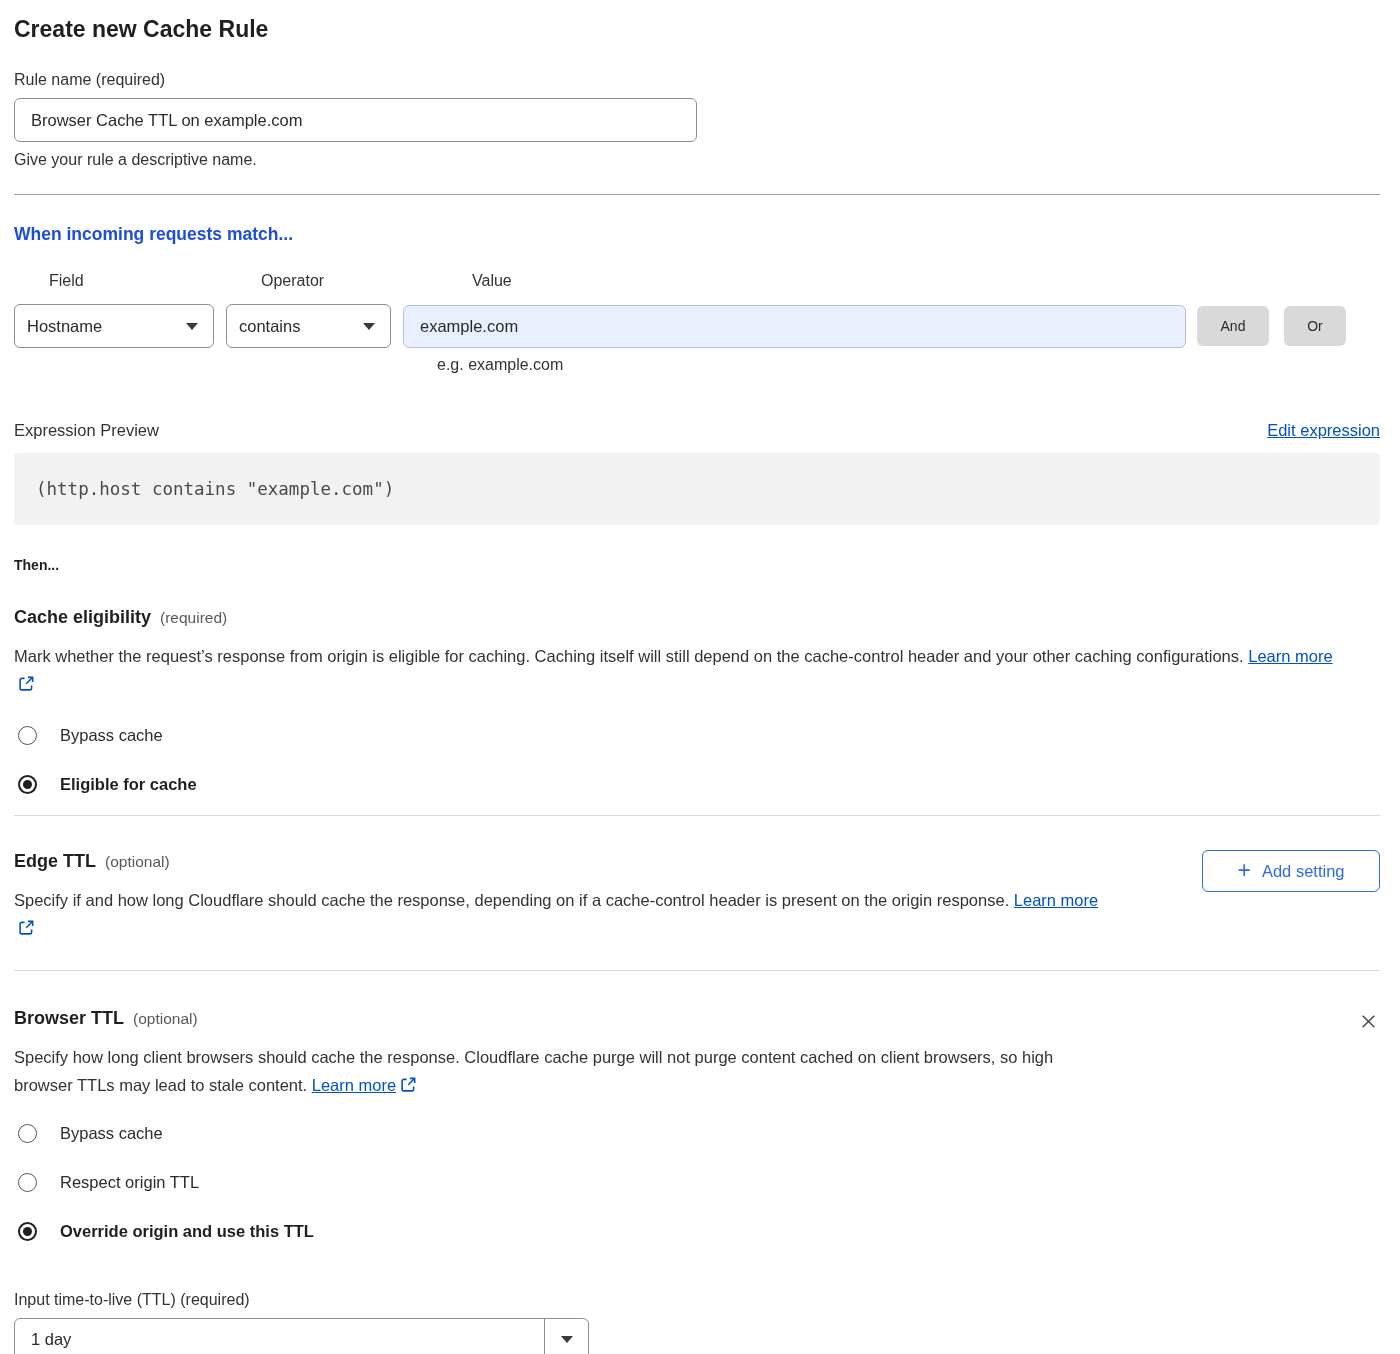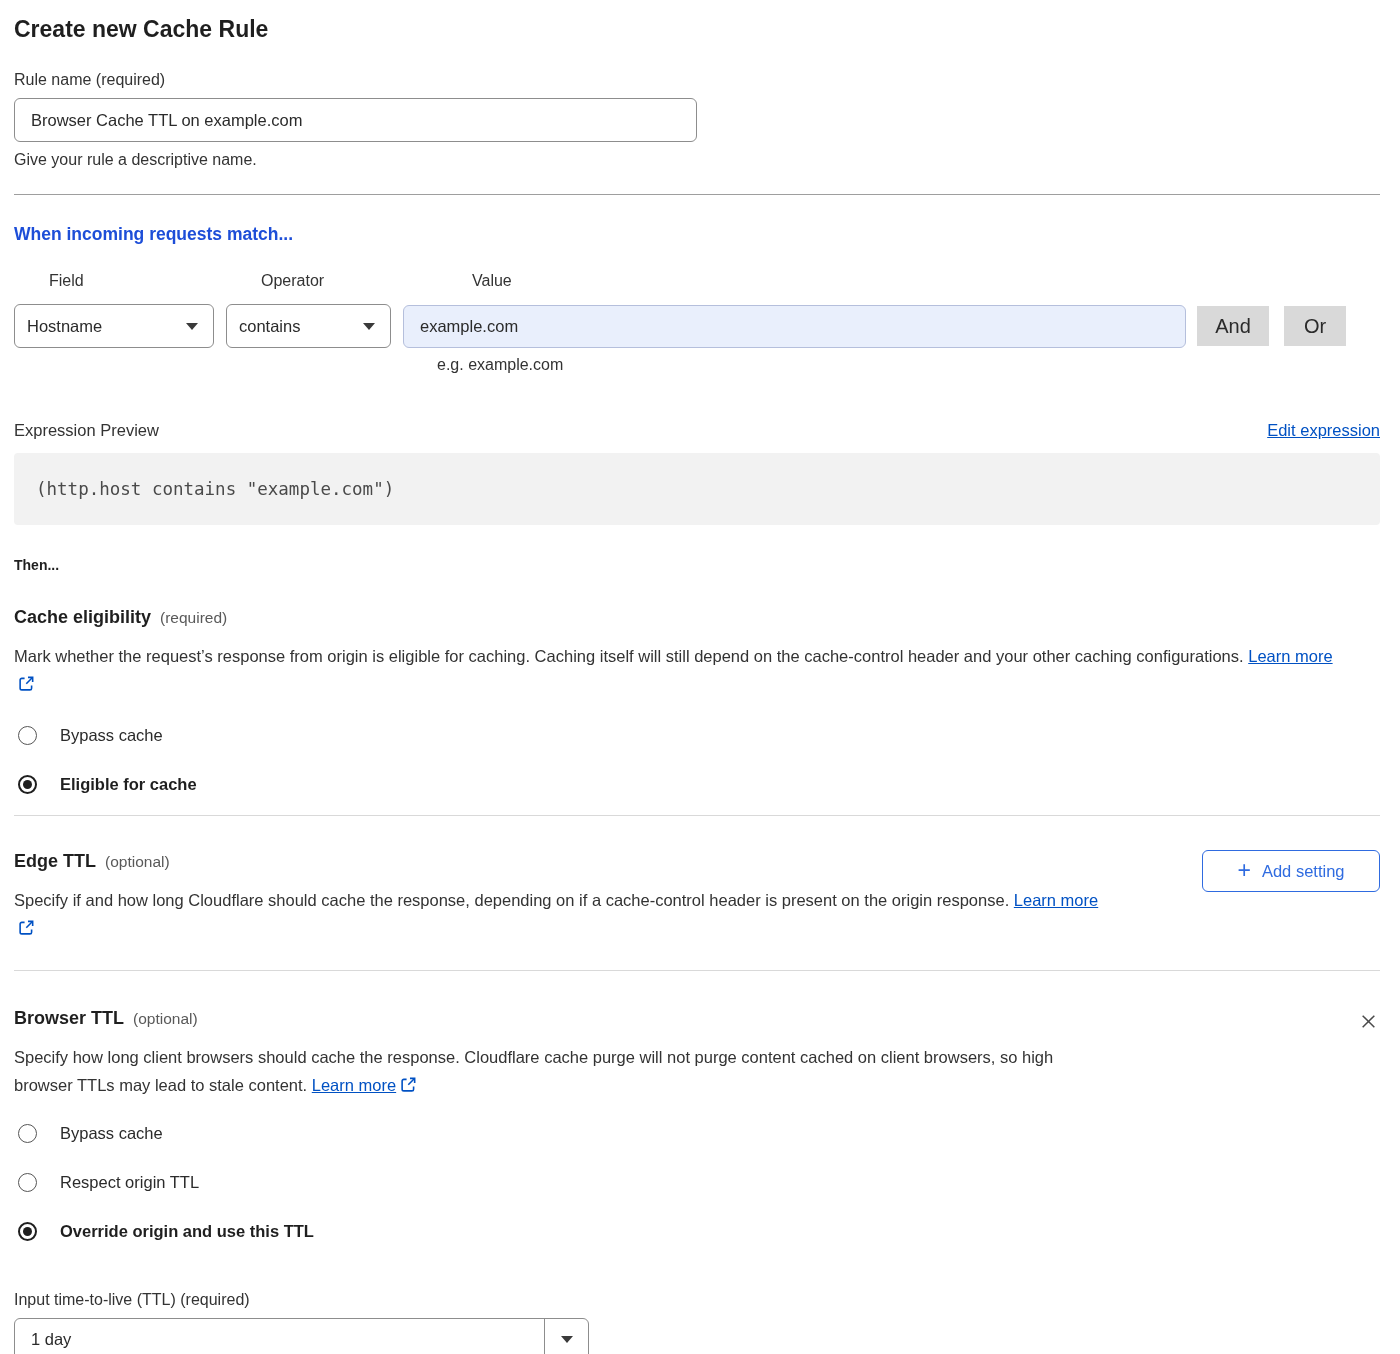--- a/index.html
+++ b/index.html
@@ -25,22 +25,22 @@
   .controls-row { margin-top:13px; display:flex; align-items:flex-start; }
   .select { display:flex; align-items:center; justify-content:space-between; border:1px solid #8d8d8d;
             border-radius:6px; height:44px; padding:0 15px 0 12px; background:#fff; cursor:pointer; }
   .select-field { width:200px; margin-right:12px; }
   .select-operator { width:165px; margin-right:12px; }
   .select-value-text { font-size:16.5px; color:#2b2b2b; }
   .caret { width:0; height:0; border-left:6px solid transparent; border-right:6px solid transparent;
            border-top:7px solid #3a3a3a; }
   .value-input { width:783px; height:43px; margin-top:1px; border:1px solid #b5bfdc; border-radius:6px;
                  background:#e9effc; padding:8px 16px; font-size:16.5px; font-family:"Liberation Sans", sans-serif; color:#2b2b2b; }
-  .chip { height:40px; margin-top:2px; border:none; border-radius:0; background:#d9d9d9; color:#2b2b2b;
-          font-size:20px; font-family:"Liberation Sans", sans-serif; display:flex; align-items:center; justify-content:center; cursor:pointer; }
+  .chip { height:40px; margin-top:2px; border:none; border-radius:6px; background:#d9d9d9; color:#2b2b2b;
+          font-size:14px; font-family:"Liberation Sans", sans-serif; display:flex; align-items:center; justify-content:center; cursor:pointer; }
   .chip-and { width:72px; margin-left:11px; }
   .chip-or  { width:62px; margin-left:15px; }
   .hint-row { margin-top:7px; padding-left:423px; font-size:16px; line-height:20px; color:#333; }
 
   .expr-row { margin-top:44px; display:flex; justify-content:space-between; align-items:flex-end;
               font-size:16.5px; line-height:22px; }
   a.link { color:#0051c3; text-decoration:underline; cursor:pointer; }
   .code-block { margin-top:12px; height:72px; background:#f2f2f2; border-radius:4px; display:flex;
                 align-items:center; padding-left:22px; }
   .code-text { font-family:"DejaVu Sans Mono", monospace; font-size:17.5px; color:#4a4a4a; }

